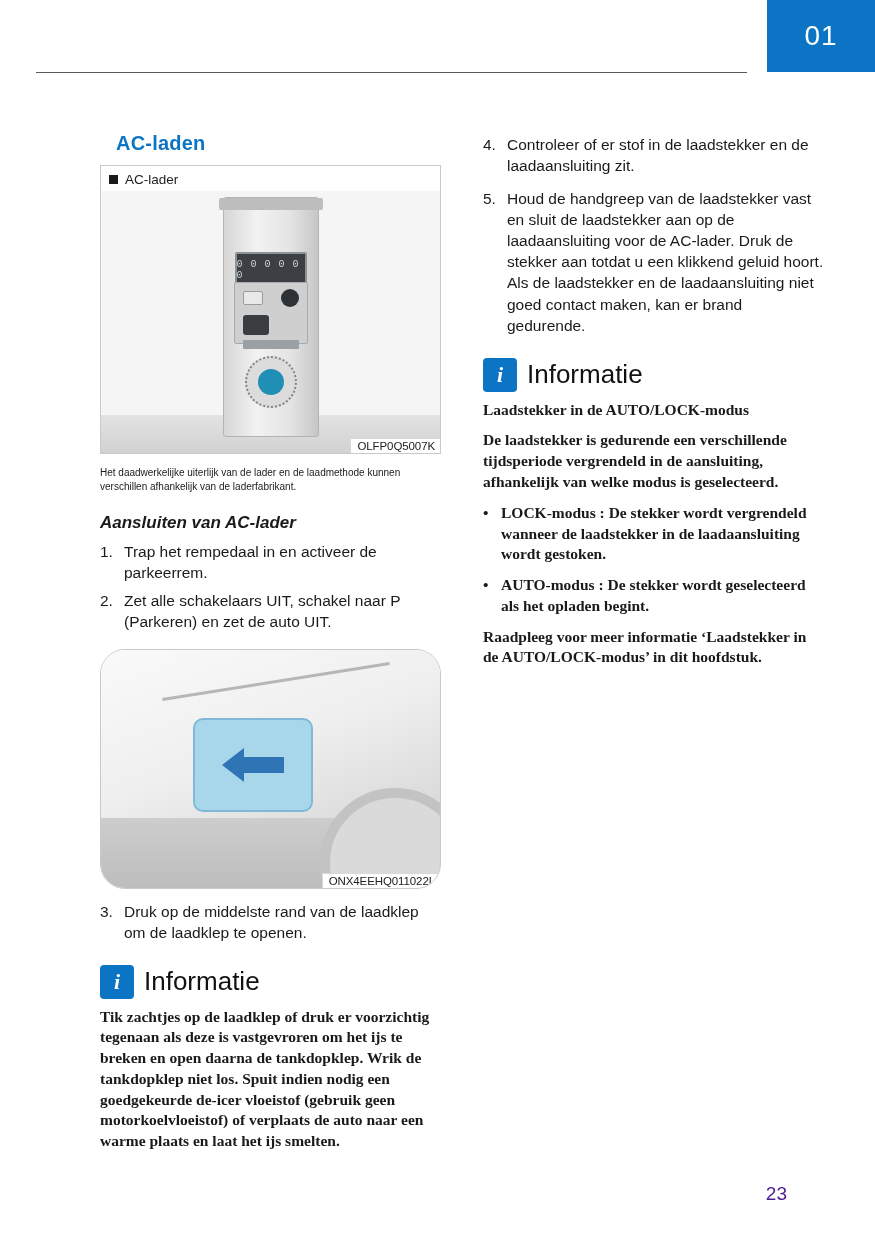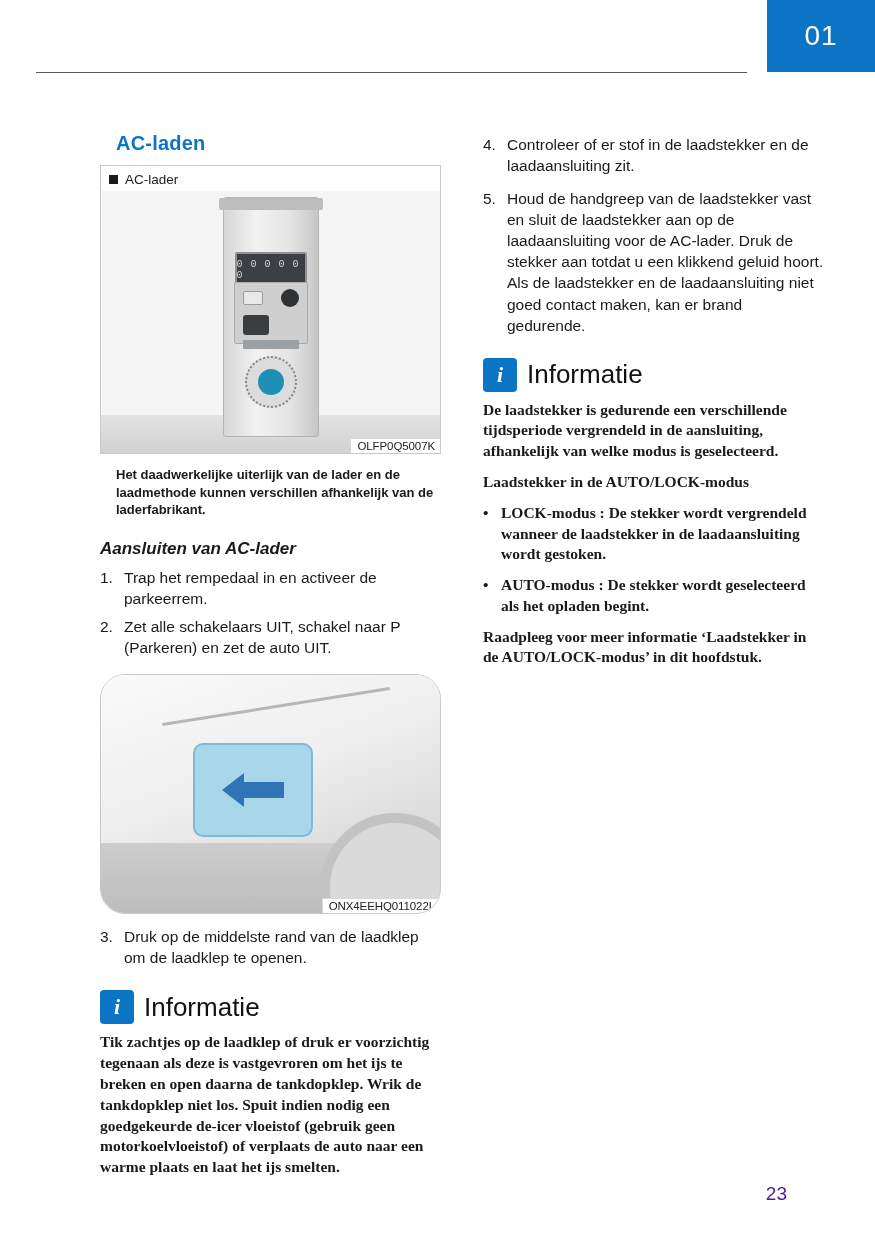--- a/index.html
+++ b/index.html
@@ -232,24 +232,23 @@
     border-left:22px solid #2f74b5;
   }
   .fig-plug .panel-right {
     position:absolute; right:6px; top:18px; width:90px; height:196px;
     background: linear-gradient(90deg,#d9d9d9,#ececec);
     border:2px solid #c2c2c2; border-radius:6px;
   }
 
   
   p.body-text {
-    font-size: 13px;
+    font-size: 10px;
     line-height: 1.36;
-    margin: 12px 0 0 16px;
-    font-weight: bold;
+    margin: 12px 0 0 0;
   }
   h3.sub-title {
     font-size: 17px;
     font-style: italic;
     font-weight: bold;
     margin: 20px 0 8px 0;
   }
   ol.steps, ul.bullets { margin: 0; padding: 0; list-style: none; }
   .step {
     display: flex;
@@ -398,22 +397,22 @@
       <div class="step" style="margin-top:12px;">
         <span class="num">5.</span>
         <span class="txt">Houd de handgreep van de laadstekker vast en sluit de laadstekker aan op de laadaansluiting voor de AC-lader. Druk de stekker aan totdat u een klikkend geluid hoort. Als de laadstekker en de laadaansluiting niet goed contact maken, kan er brand gedurende.</span>
       </div>
 
       <div class="info-head">
         <div class="info-badge">i</div>
         <div class="info-title">Informatie</div>
       </div>
       <div class="serif-block">
+        <p>Laadstekker in de AUTO/LOCK-modus</p>
         <p>De laadstekker is gedurende een verschillende tijdsperiode vergrendeld in de aansluiting, afhankelijk van welke modus is geselecteerd.</p>
-        <p>Laadstekker in de AUTO/LOCK-modus</p>
         <div class="bullet-row">
           <span class="dot">•</span>
           <span class="btxt">LOCK-modus : De stekker wordt vergrendeld wanneer de laadstekker in de laadaansluiting wordt gestoken.</span>
         </div>
         <div class="bullet-row">
           <span class="dot">•</span>
           <span class="btxt">AUTO-modus : De stekker wordt geselecteerd als het opladen begint.</span>
         </div>
         <p>Raadpleeg voor meer informatie ‘Laadstekker in de AUTO/LOCK-modus’ in dit hoofdstuk.</p>
       </div>

